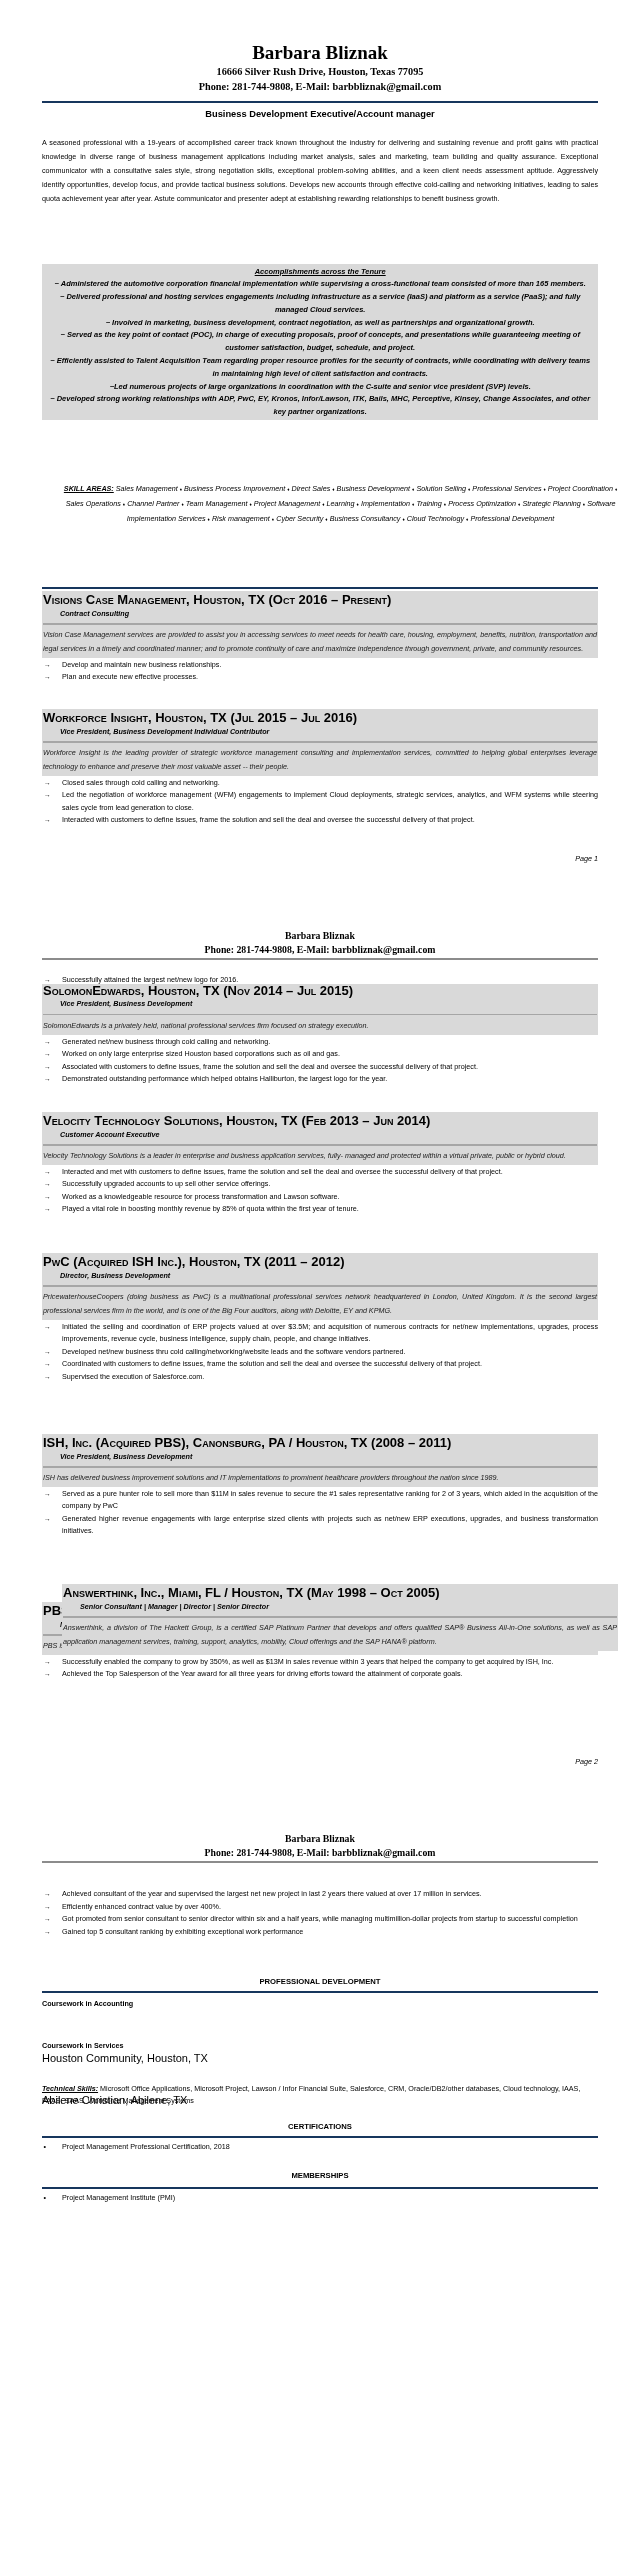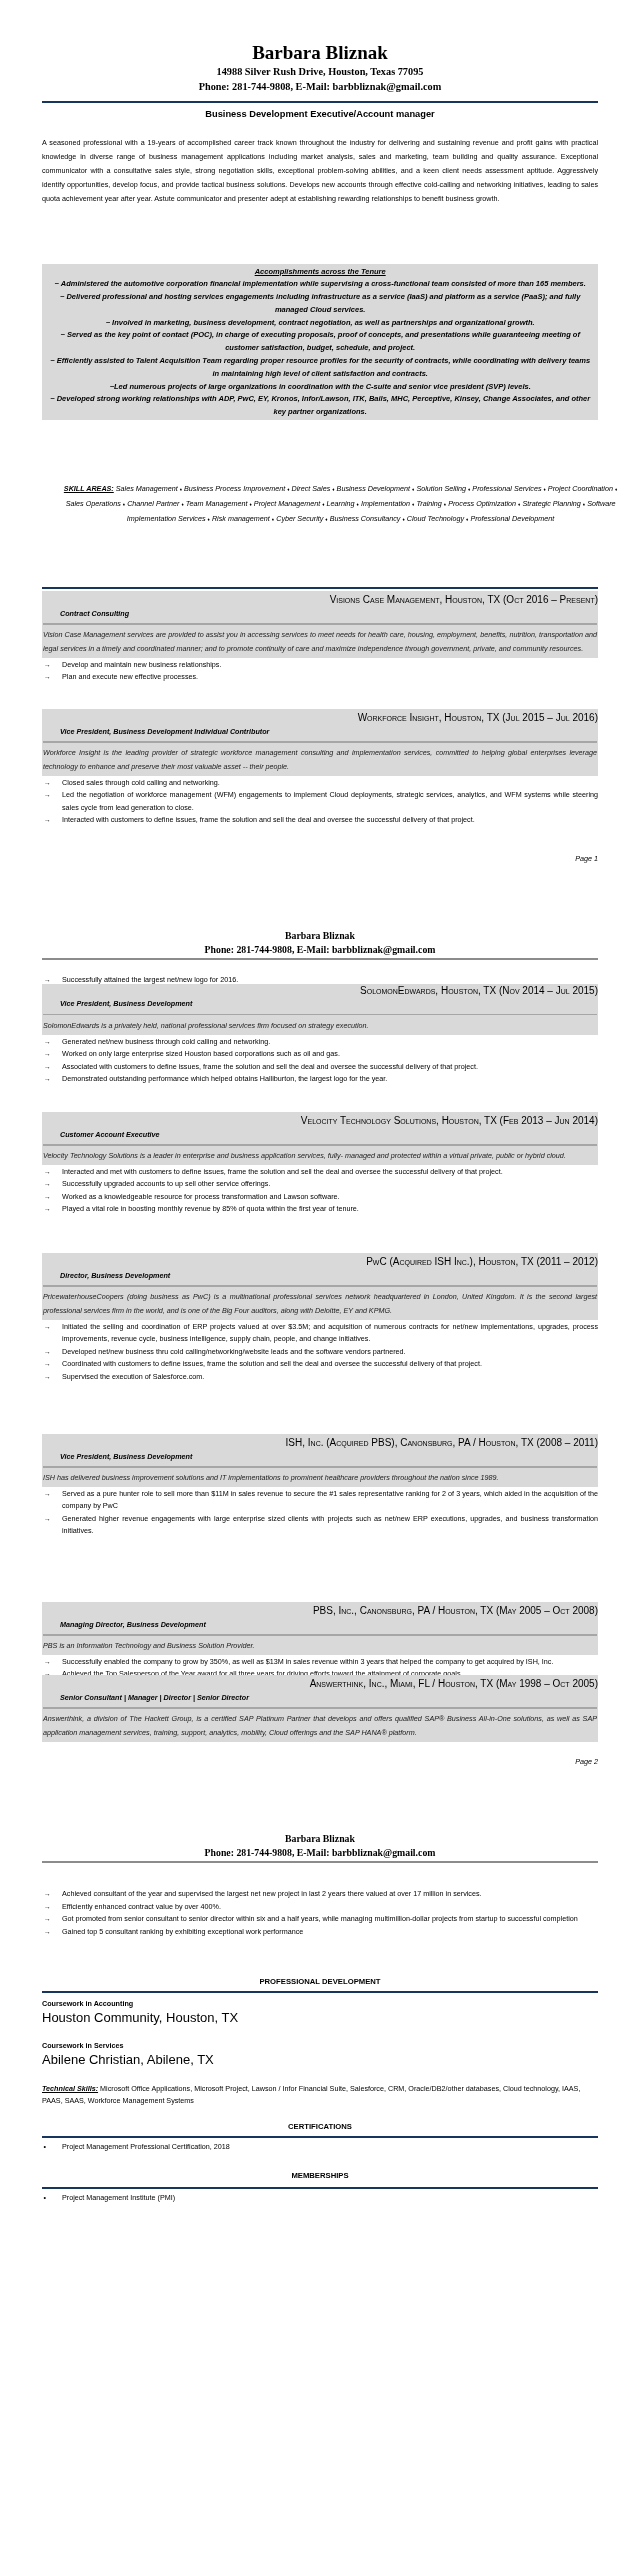--- a/index.html
+++ b/index.html
@@ -13,43 +13,43 @@
   .navy-rule { height: 2.1px; background: #17365d; }
   .gray-rule { height: 1.5px; background: #8c8c8c; }
   .doc-title { font-size: 9.3px; font-weight: bold; text-align: center; line-height: 11.3px; }
   .para { font-size: 7.2px; line-height: 14px; text-align: justify; }
   .acc-box { background: #d9d9d9; text-align: center; font-style: italic; font-weight: bold; font-size: 7.5px; line-height: 12.8px; padding: 1.5px 5.2px 1px 5.2px; }
   .acc-title { text-decoration: underline; }
   .skills { font-size: 7.2px; line-height: 14px; text-align: center; font-style: italic; padding: 0 20.6px; }
   .skills-label { font-weight: bold; text-decoration: underline; }
   .section-h { font-size: 7.7px; font-weight: bold; text-align: center; line-height: 10.3px; }
   .job-box { background: #d9d9d9; padding: 2.1px 0 2.1px 1px; }
-  .job-head { font-size: 10px; font-weight: normal; font-variant: small-caps; line-height: 13.4px; text-align: right; }
+  .job-head { font-size: 13px; font-weight: bold; font-variant: small-caps; line-height: 13.4px; }
   .job-title { font-size: 7.2px; font-weight: bold; font-style: italic; line-height: 13.4px; padding-left: 17px; }
   .job-rule { height: 1.5px; background: #a6a6a6; margin: 3.1px 1px 3.1px 0; }
   .job-desc { font-size: 7.2px; font-style: italic; line-height: 14px; text-align: justify; color: #1a1a1a; padding-right: 1px; }
   ul.arrows { list-style: none; margin: 1px 0 0 0; padding: 0; }
   ul.arrows li { position: relative; padding-left: 20px; font-size: 7.2px; line-height: 12.6px; text-align: justify; }
   ul.arrows li .arr { position: absolute; left: 1.5px; top: 0; }
   ul.dots { list-style: none; margin: 3.1px 0 0 0; padding: 0; }
   ul.dots li { position: relative; padding-left: 20px; font-size: 7.2px; line-height: 12.4px; }
   ul.dots li .dot { position: absolute; left: 1.5px; top: 0; }
   .page-num { position: absolute; right: 41px; font-size: 7.2px; font-style: italic; }
   .edu-h { font-size: 7.2px; font-weight: bold; line-height: 14px; }
-  .edu-p { font-size: 13px; line-height: 14px; }
+  .edu-p { font-size: 11px; line-height: 14px; margin-top: 40px; }
   .tech { font-size: 7.2px; line-height: 12.4px; }
   .tech-label { font-weight: bold; font-style: italic; text-decoration: underline; }
 </style>
 </head>
 <body>
 
 <div class="page" style="top:0;">
   <div class="col" style="top:43px;">
     <div class="serif name-lg">Barbara Bliznak</div>
-    <div class="serif addr">14988 Silver Rush Drive, Houston, Texas 77095</div>
+    <div class="serif addr">16666 Silver Rush Drive, Houston, Texas 77095</div>
     <div class="serif addr">Phone: 281-744-9808, E-Mail: barbbliznak@gmail.com</div>
   </div>
   <div class="col navy-rule" style="top:101px;"></div>
   <div class="col doc-title" style="top:109px;">Business Development Executive/Account manager</div>
 
   <div class="col para" style="top:136px;">A seasoned professional with a 19-years of accomplished career track known throughout the industry for delivering and sustaining revenue and profit gains with practical knowledge in diverse range of business management applications including market analysis, sales and marketing, team building and quality assurance. Exceptional communicator with a consultative sales style, strong negotiation skills, exceptional problem-solving abilities, and a keen client needs assessment aptitude. Aggressively identify opportunities, develop focus, and provide tactical business solutions. Develops new accounts through effective cold-calling and networking initiatives, leading to sales quota achievement year after year. Astute communicator and presenter adept at establishing rewarding relationships to benefit business growth.</div>
 
   <div class="col acc-box" style="top:264px; left:42px; width:546px;">
     <div class="acc-title">Accomplishments across the Tenure</div>
     <div>~ Administered the automotive corporation financial implementation while supervising a cross-functional team consisted of more than 165 members.</div>
@@ -176,21 +176,21 @@
       <div class="job-title">Managing Director, Business Development</div>
       <div class="job-rule"></div>
       <div class="job-desc">PBS is an Information Technology and Business Solution Provider.</div>
     </div>
     <ul class="arrows">
       <li><span class="arr">→</span><span>Successfully enabled the company to grow by 350%, as well as $13M in sales revenue within 3 years that helped the company to get acquired by ISH, Inc.</span></li>
       <li><span class="arr">→</span><span>Achieved the Top Salesperson of the Year award for all three years for driving efforts toward the attainment of corporate goals.</span></li>
     </ul>
   </div>
 
-  <div class="col" style="top:1675px;">
+  <div class="col" style="top:1584px;margin-left:20px;">
     <div class="job-box">
       <div class="job-head">Answerthink, Inc., Miami, FL / Houston, TX (May 1998 – Oct 2005)</div>
       <div class="job-title">Senior Consultant | Manager | Director | Senior Director</div>
       <div class="job-rule"></div>
       <div class="job-desc">Answerthink, a division of The Hackett Group, is a certified SAP Platinum Partner that develops and offers qualified SAP® Business All-in-One solutions, as well as SAP application management services, training, support, analytics, mobility, Cloud offerings and the SAP HANA® platform.</div>
     </div>
   </div>
 
   <div class="page-num" style="top:1757px;">Page 2</div>
 </div>

